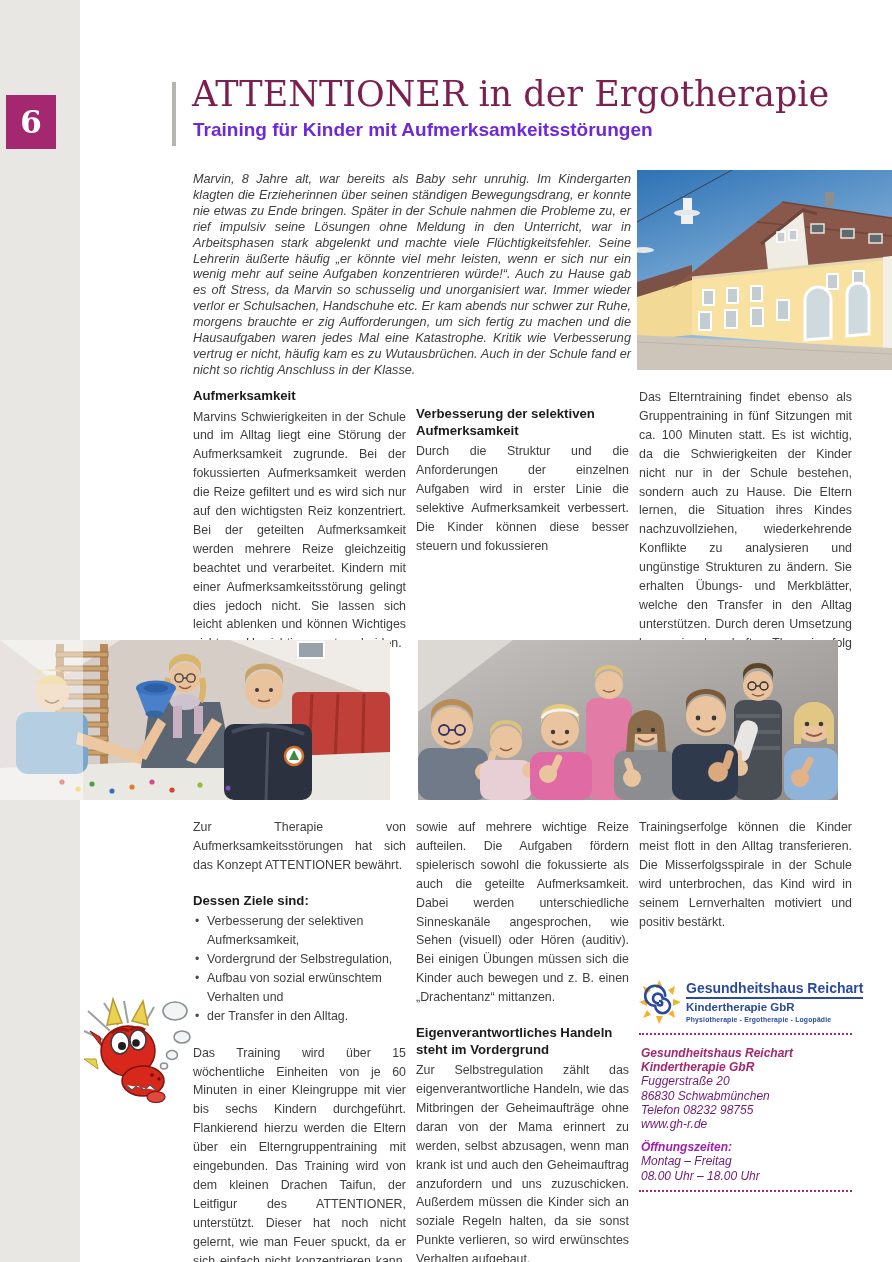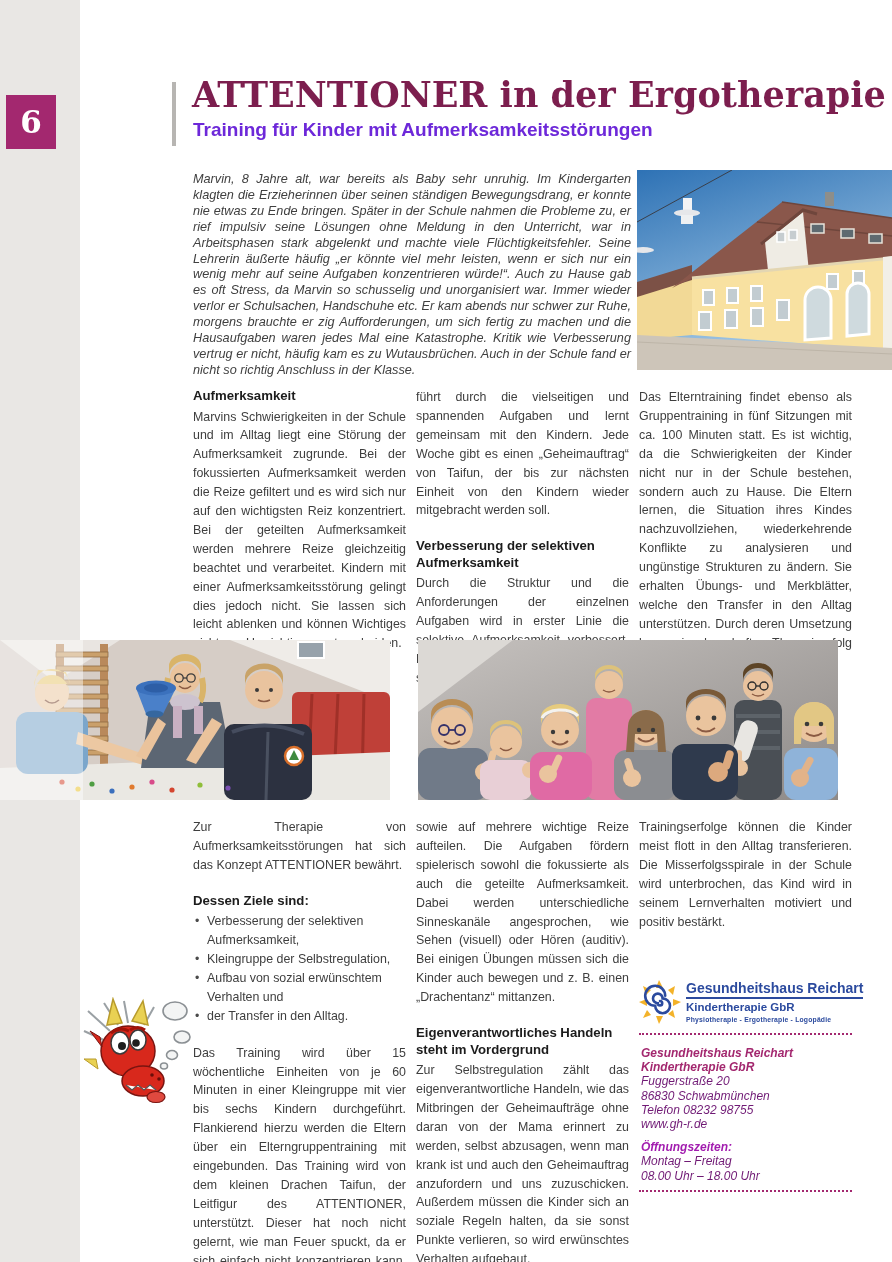--- a/index.html
+++ b/index.html
@@ -4,21 +4,21 @@
 <style>
   html,body{margin:0;padding:0;background:#fff;}
   .page{position:relative;width:892px;height:1262px;background:#ffffff;overflow:hidden;
         font-family:"Liberation Sans","DejaVu Sans",sans-serif;}
   .sidebar{position:absolute;left:0;top:0;width:80px;height:1262px;background:#e9e7e4;}
   .page-badge{position:absolute;left:6px;top:95px;width:50px;height:54px;background:#a3286f;
         color:#fff;display:flex;align-items:center;justify-content:center;
         font-family:"DejaVu Serif",serif;font-weight:bold;font-size:31px;}
   .title-rule{position:absolute;left:172px;top:82px;width:4px;height:64px;background:#b7b5b2;}
   .title{position:absolute;left:192px;top:74px;width:700px;margin:0;
-        font-family:"DejaVu Serif",serif;font-weight:bold;font-size:35px;color:#7c1e4e;letter-spacing:0px;white-space:nowrap;}
+        font-family:"DejaVu Serif",serif;font-weight:normal;font-size:35px;color:#7c1e4e;letter-spacing:0px;white-space:nowrap;}
   .subtitle{position:absolute;left:193px;top:119px;width:600px;margin:0;
         font-size:19px;font-weight:bold;color:#6d28d9;}
   .intro{position:absolute;left:193px;top:172px;width:438px;
         font-style:italic;font-size:12.7px;line-height:15.9px;color:#404040;text-align:justify;}
   .fig{position:absolute;overflow:hidden;}
   .fig svg{display:block;}
   .col{position:absolute;width:213px;font-size:12.4px;line-height:18.9px;color:#3e3e3e;text-align:justify;}
   .col p{margin:0;}
   .col .gap{height:18px;}
   .col h3{margin:0 0 3px 0;font-size:13.2px;line-height:16.5px;font-weight:bold;color:#1c1c1c;text-align:left;}
@@ -101,21 +101,20 @@
       <polygon points="0,165 255,178 255,200 0,200" fill="#cdc5b9"></polygon>
       <path d="M0,172 L255,184" stroke="#bdb5a8" stroke-width="1" fill="none"></path>
     </svg>
   </div>
 
   <div class="col" style="left:193px;top:388px;">
     <h3>Aufmerksamkeit</h3>
     <p>Marvins Schwierigkeiten in der Schule und im Alltag liegt eine Störung der Aufmerksamkeit zugrunde. Bei der fokussierten Aufmerksamkeit werden die Reize gefiltert und es wird sich nur auf den wichtigsten Reiz konzentriert. Bei der geteilten Aufmerksamkeit werden mehrere Reize gleichzeitig beachtet und verarbeitet. Kindern mit einer Aufmerksamkeitsstörung gelingt dies jedoch nicht. Sie lassen sich leicht ablenken und können Wichtiges nicht von Unwichtigem unterscheiden.</p>
   </div>
   <div class="col" style="left:416px;top:388px;">
-    <p>führt durch die vielseitigen und spannenden Aufgaben und lernt gemeinsam mit den Kindern. Jede Woche gibt es einen „Geheimauftrag“ von Taifun, der bis zur nächsten Einheit von den Kindern wieder mitgebracht werden soll.</p>
     <div class="gap"></div>
     <h3>Verbesserung der selektiven Aufmerksamkeit</h3>
     <p>Durch die Struktur und die Anforderungen der einzelnen Aufgaben wird in erster Linie die selektive Aufmerksamkeit verbessert. Die Kinder können diese besser steuern und fokussieren</p>
   </div>
   <div class="col" style="left:639px;top:388px;">
     <p>Das Elterntraining findet ebenso als Gruppentraining in fünf Sitzungen mit ca. 100 Minuten statt. Es ist wichtig, da die Schwierigkeiten der Kinder nicht nur in der Schule bestehen, sondern auch zu Hause. Die Eltern lernen, die Situation ihres Kindes nachzuvollziehen, wiederkehrende Konflikte zu analysieren und ungünstige Strukturen zu ändern. Sie erhalten Übungs- und Merkblätter, welche den Transfer in den Alltag unterstützen. Durch deren Umsetzung kann ein dauerhafter Therapieerfolg gewährleistet werden. Die</p>
   </div>
 
   <div class="fig" style="left:0;top:640px;width:390px;height:160px;">
     <svg width="390" height="160" viewBox="0 0 390 160">
@@ -279,21 +278,21 @@
       <rect x="386" y="116" width="7" height="19" rx="3.5" fill="#e2b389" transform="rotate(28 389 125)"></rect>
     </svg>
   </div>
 
   <div class="col" style="left:193px;top:818px;">
     <p>Zur Therapie von Aufmerksamkeitsstörungen hat sich das Konzept ATTENTIONER bewährt.</p>
     <div class="gap"></div>
     <h3>Dessen Ziele sind:</h3>
     <ul class="goals">
       <li>Verbesserung der selektiven Aufmerksamkeit,</li>
-      <li>Kleingruppe der Selbstregulation,</li>
+      <li>Vordergrund der Selbstregulation,</li>
       <li>Aufbau von sozial erwünschtem Verhalten und</li>
       <li>der Transfer in den Alltag.</li>
     </ul>
     <div class="gap"></div>
     <p>Das Training wird über 15 wöchentliche Einheiten von je 60 Minuten in einer Kleingruppe mit vier bis sechs Kindern durchgeführt. Flankierend hierzu werden die Eltern über ein Elterngruppentraining mit eingebunden. Das Training wird von dem kleinen Drachen Taifun, der Leitfigur des ATTENTIONER, unterstützt. Dieser hat noch nicht gelernt, wie man Feuer spuckt, da er sich einfach nicht konzentrieren kann. Er</p>
   </div>
   <div class="col" style="left:416px;top:818px;">
     <p>sowie auf mehrere wichtige Reize aufteilen. Die Aufgaben fördern spielerisch sowohl die fokussierte als auch die geteilte Aufmerksamkeit. Dabei werden unterschiedliche Sinneskanäle angesprochen, wie Sehen (visuell) oder Hören (auditiv). Bei einigen Übungen müssen sich die Kinder auch bewegen und z. B. einen „Drachentanz“ mittanzen.</p>
     <div class="gap"></div>
     <h3>Eigenverantwortliches Handeln steht im Vordergrund</h3>

